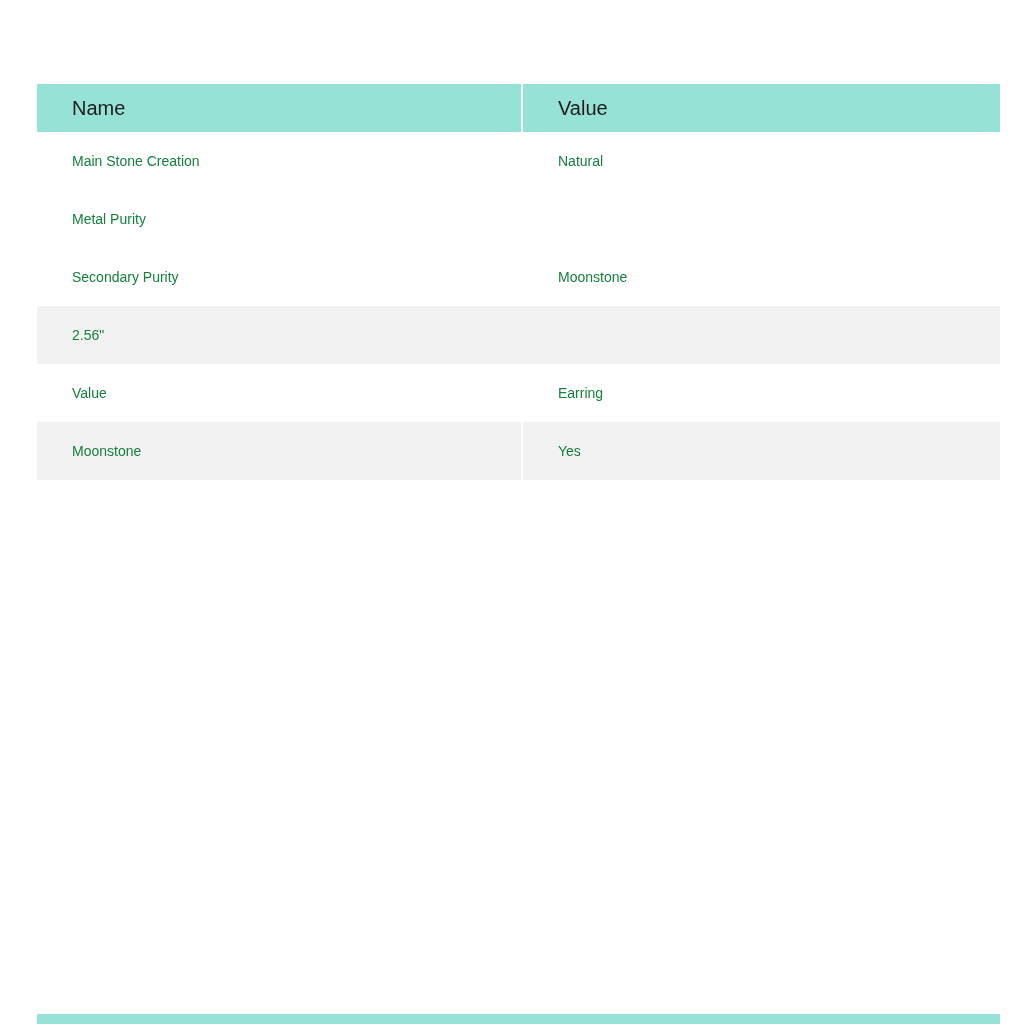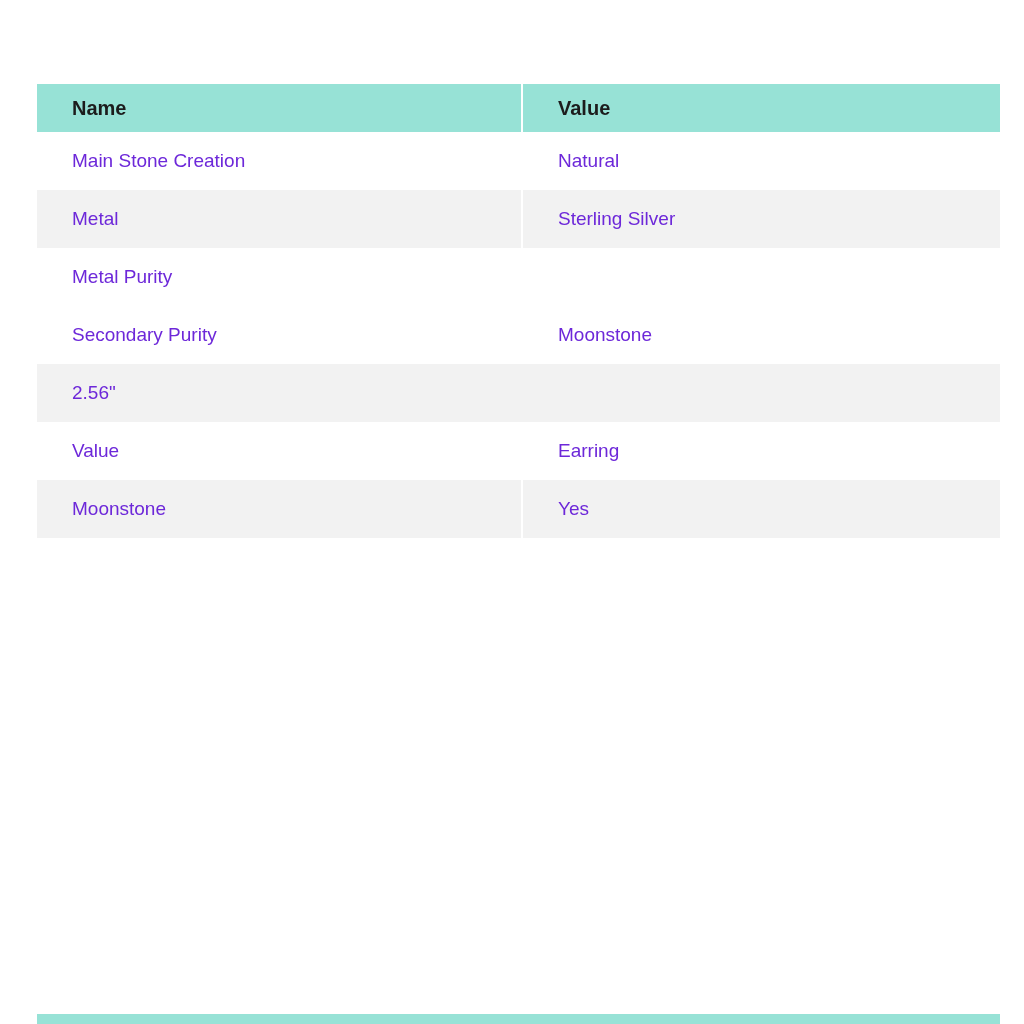--- a/index.html
+++ b/index.html
@@ -24,41 +24,41 @@
   }
   .thead {
     display: flex;
     background: #97e2d6;
     height: 48px;
   }
   .th {
     display: flex;
     align-items: center;
     font-size: 20px;
-    font-weight: 700;
+    font-weight: 400;
     color: #1c1c1c;
     padding-left: 35px;
     box-sizing: border-box;
   }
   .col-name { width: 486px; border-right: 2px solid #ffffff; }
   .col-value { flex: 1; }
   .row {
     display: flex;
     height: 58px;
     background: #ffffff;
   }
   .row.alt {
     background: #f2f2f2;
   }
   .td {
     display: flex;
     align-items: center;
-    font-size: 19px;
+    font-size: 14px;
     font-weight: 400;
-    color: #6d28d9;
+    color: #15803d;
     padding-left: 35px;
     box-sizing: border-box;
   }
   .next-table-strip {
     position: absolute;
     left: 37px;
     top: 1014px;
     width: 963px;
     height: 10px;
     background: #97e2d6;
@@ -74,24 +74,20 @@
     <div class="thead">
       <div class="th col-name">Name</div>
       <div class="th col-value">Value</div>
     </div>
 
     <div class="row">
       <div class="td col-name">Main Stone Creation</div>
       <div class="td col-value">Natural</div>
     </div>
 
-    <div class="row alt">
-      <div class="td col-name">Metal</div>
-      <div class="td col-value">Sterling Silver</div>
-    </div>
 
     <div class="row">
       <div class="td col-name">Metal Purity</div>
     </div>
 
 
     <div class="row">
       <div class="td col-name">Secondary Purity</div>
       <div class="td col-value">Moonstone</div>
     </div>

